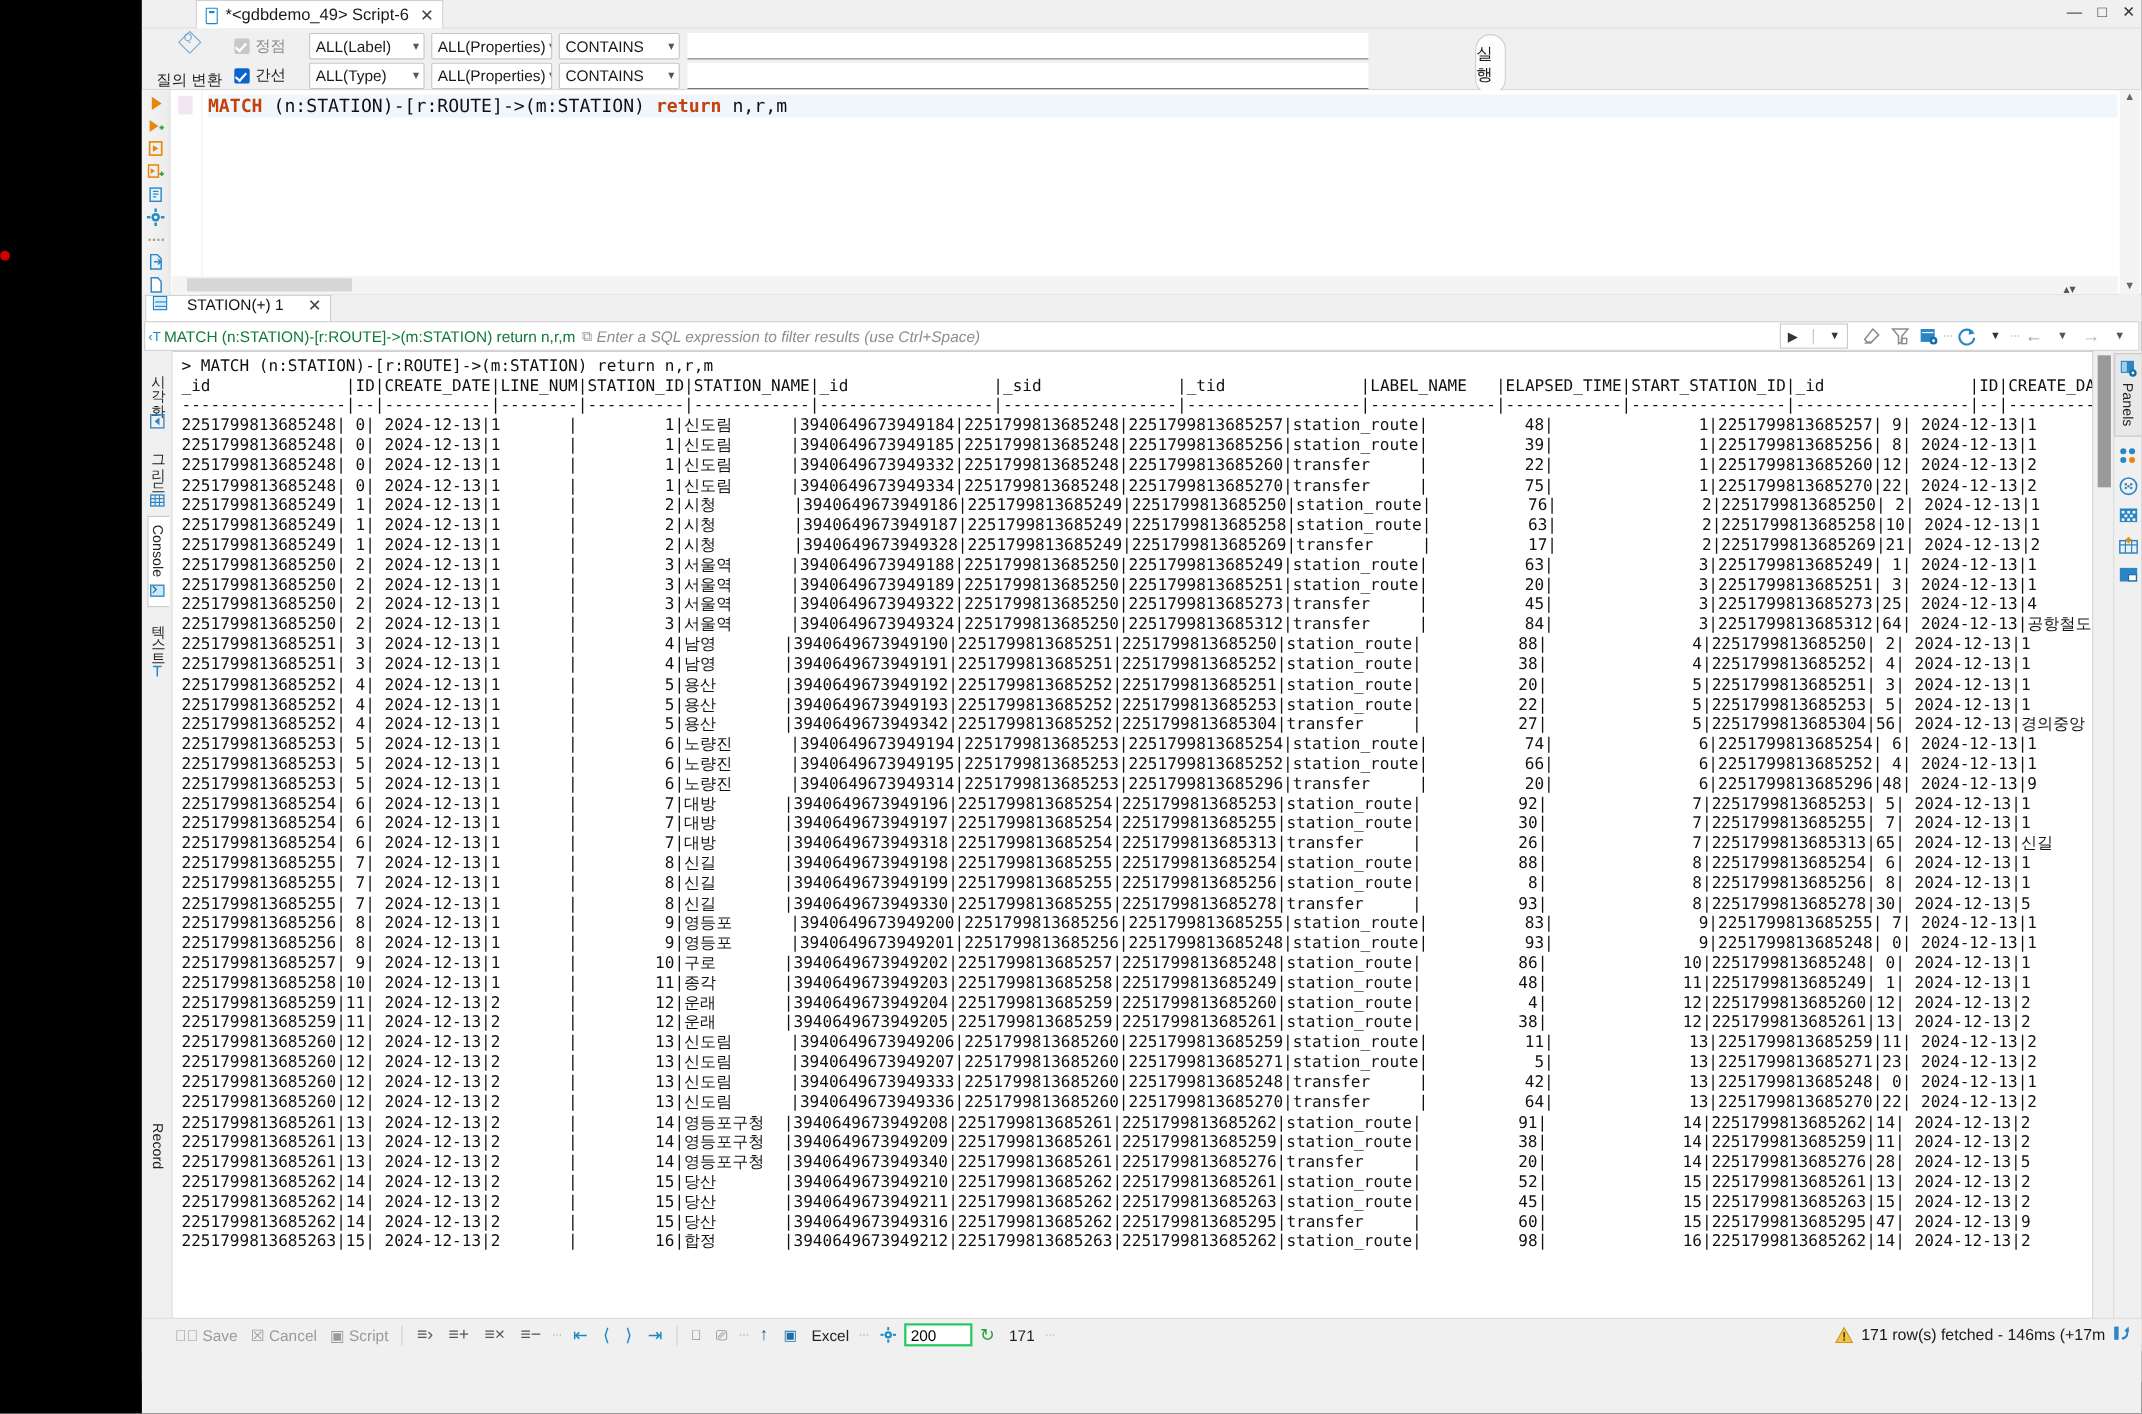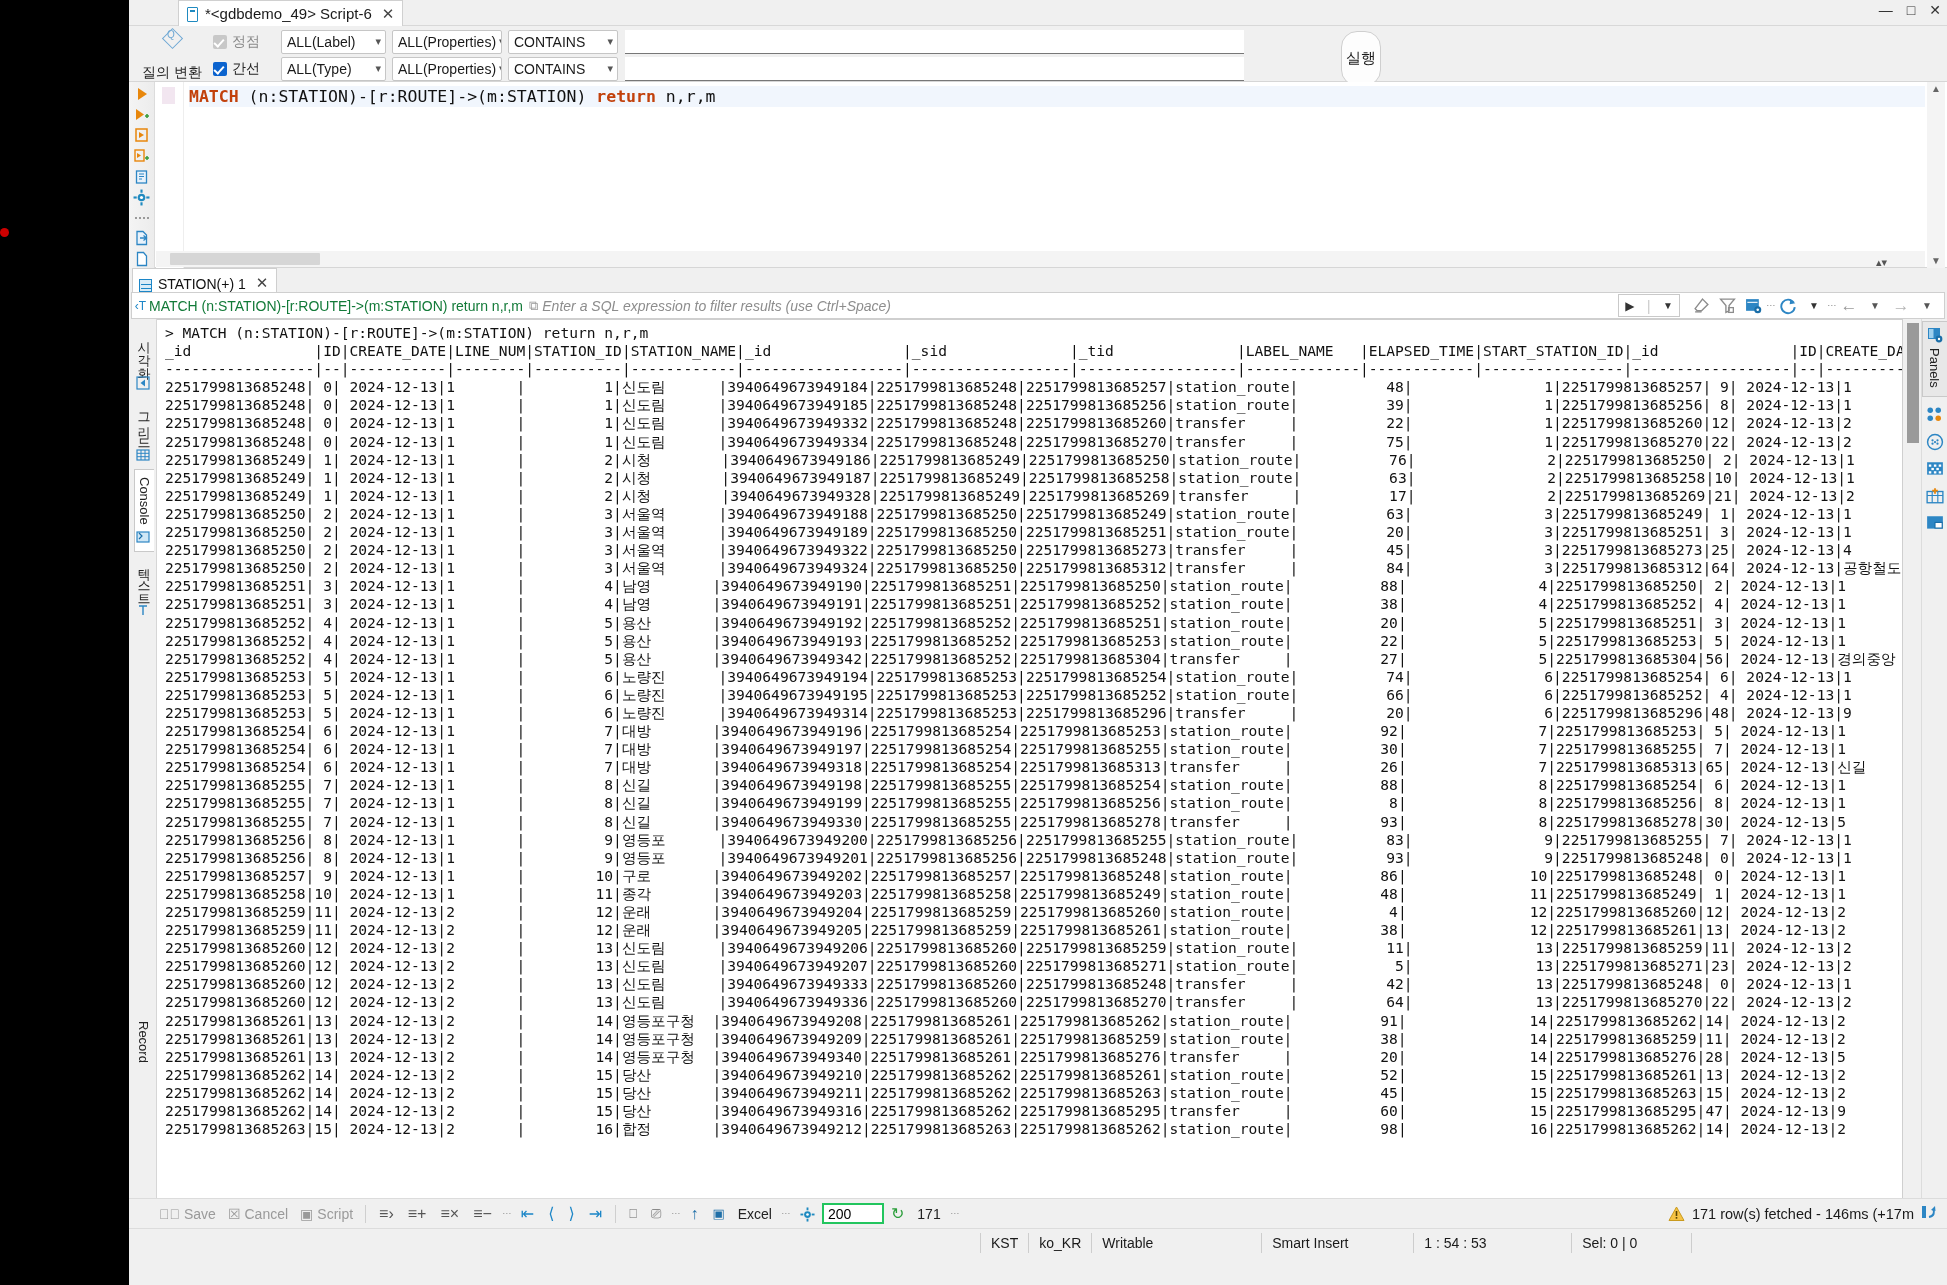--- a/index.html
+++ b/index.html
@@ -94,21 +94,21 @@
   .sel-a { width:105px; margin-left:6px; }
   .sel-b { width:110px; margin-left:6px; }
   .sel-c { width:110px; margin-left:6px; }
   .txtbox {
     height:24px; width:619px; margin-left:7px; background:#fff;
     border:none; border-bottom:1px solid #777;
     font-size:14px; font-family:"Liberation Sans", sans-serif; padding:0 4px;
     color:#111;
   }
   #run-btn {
-    position:absolute; left:1212px; top:5px; width:40px; height:55px;
+    position:absolute; left:1212px; top:5px; width:28px; height:55px;
     background:#fdfdfd; border:1px solid #cfcfcf; border-radius:16px;
     display:flex; align-items:center; justify-content:center;
     font-size:15px; color:#1a1a1a; cursor:pointer;
   }
   
   #editor-wrap {
     position:absolute; left:0; top:82px; width:1818px; height:186px;
     background:#fff; border-bottom:1px solid #d6d6d6;
   }
   #vtoolbar {
@@ -147,21 +147,21 @@
   }
   
   #results {
     position:absolute; left:0; top:268px; width:1818px; height:988px;
     background:#f0f0f0;
   }
   #res-tabrow { position:absolute; left:0; top:0; width:1818px; height:24px; background:#f0f0f0; }
   .res-tab {
     position:absolute; left:3px; top:0; height:24px; background:#fff;
     border:1px solid #cfcfcf; border-bottom:none;
-    display:flex; align-items:flex-end; gap:6px; padding:0 8px 0 6px;
+    display:flex; align-items:flex-start; gap:18px; padding:0 8px 0 6px;
     font-size:14px; color:#111;
   }
   .grid-ico { width:13px; height:13px; position:relative; }
   .grid-ico::before{
     content:""; position:absolute; inset:0; border:1.4px solid #1c86c7; background:#d9ecf7;
   }
   .grid-ico::after{
     content:""; position:absolute; left:1.5px; top:4.5px; right:1.5px; height:1.2px; background:#1c86c7;
     box-shadow:0 4px 0 #1c86c7;
   }
@@ -678,23 +678,15 @@
         <span>
           <svg width="18" height="16" viewBox="0 0 18 16">
               <rect x="1" y="2" width="4" height="12" fill="#2d86c4"></rect>
               <path d="M8 13c5-1 6-5 4-8" stroke="#2d86c4" stroke-width="2" fill="none"></path>
               <polygon points="14,2 10,6 14.5,7" fill="#2d86c4"></polygon>
             </svg>
         </span>
       </div>
     </div>
 
-    <div id="statusbar">
-      <span class="sb-cell first">KST</span>
-      <span class="sb-cell">ko_KR</span>
-      <span class="sb-cell sb-w1">Writable</span>
-      <span class="sb-cell sb-w2">Smart Insert</span>
-      <span class="sb-cell sb-w3">1 : 54 : 53</span>
-      <span class="sb-cell sb-w4">Sel: 0 | 0</span>
-    </div>
 
   </div>
 </div>
 
 </body></html>

